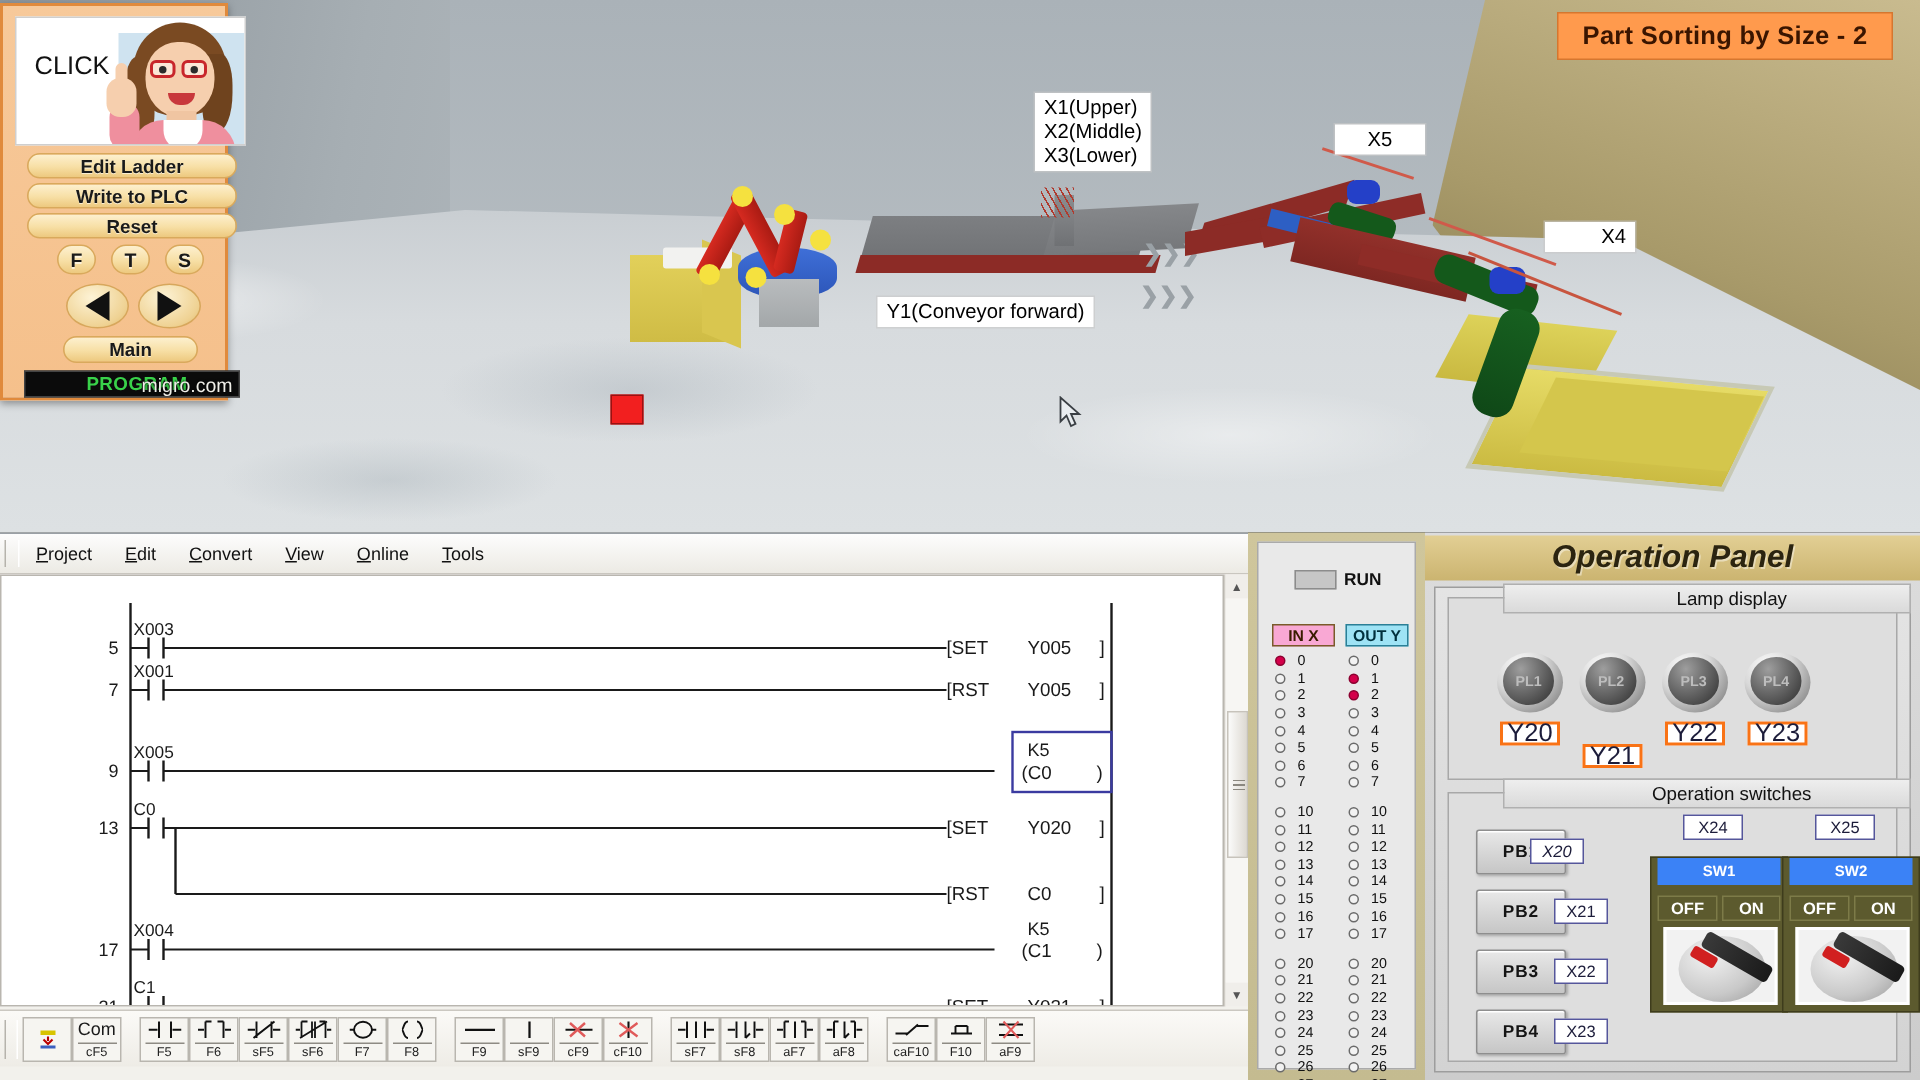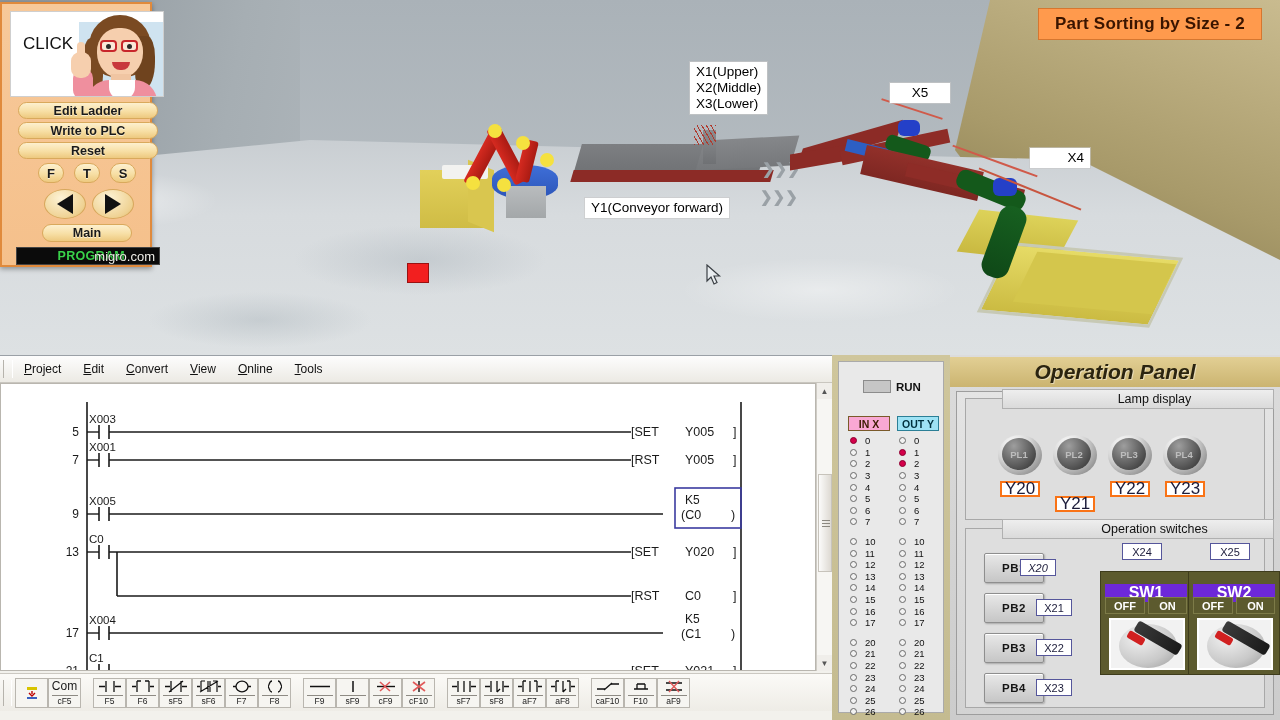--- a/index.html
+++ b/index.html
@@ -369,22 +369,22 @@
     display: flex; align-items: center; justify-content: center;
     box-shadow: inset 0 1px 0 #fff, 1px 1px 2px rgba(0,0,0,.25);
   }
   .pb-tag {
     position: absolute; width: 36px; height: 17px; border: 1px solid #55569b;
     background: #fff; color: #1c1c3a; font-size: 11px;
     display: flex; align-items: center; justify-content: center;
   }
   .swbox { position: absolute; width: 92px; height: 104px; background: #5c5a2e;
     border: 1px solid #3e3c1c; }
-  .sw-name { position: absolute; left: 4px; top: 12px; width: 82px; height: 18px;
-    background: #6d28d9; color: #fff; font-size: 16px; font-weight: bold;
+  .sw-name { position: absolute; left: 4px; top: 0; width: 82px; height: 18px;
+    background: #3b82f6; color: #fff; font-size: 10px; font-weight: bold;
     display: flex; align-items: center; justify-content: center; }
   .sw-off { position: absolute; left: 4px; top: 25px; width: 40px; height: 17px;
     background: #5c5a2e; color: #fff; font-size: 11px; font-weight: bold;
     display: flex; align-items: center; justify-content: center;
     border: 1px solid #7d7b48; }
   .sw-on { position: absolute; left: 47px; top: 25px; width: 39px; height: 17px;
     background: #5c5a2e; color: #fff; font-size: 11px; font-weight: bold;
     display: flex; align-items: center; justify-content: center;
     border: 1px solid #7d7b48; }
   .sw-knobbox { position: absolute; left: 8px; top: 46px; width: 76px; height: 52px;

